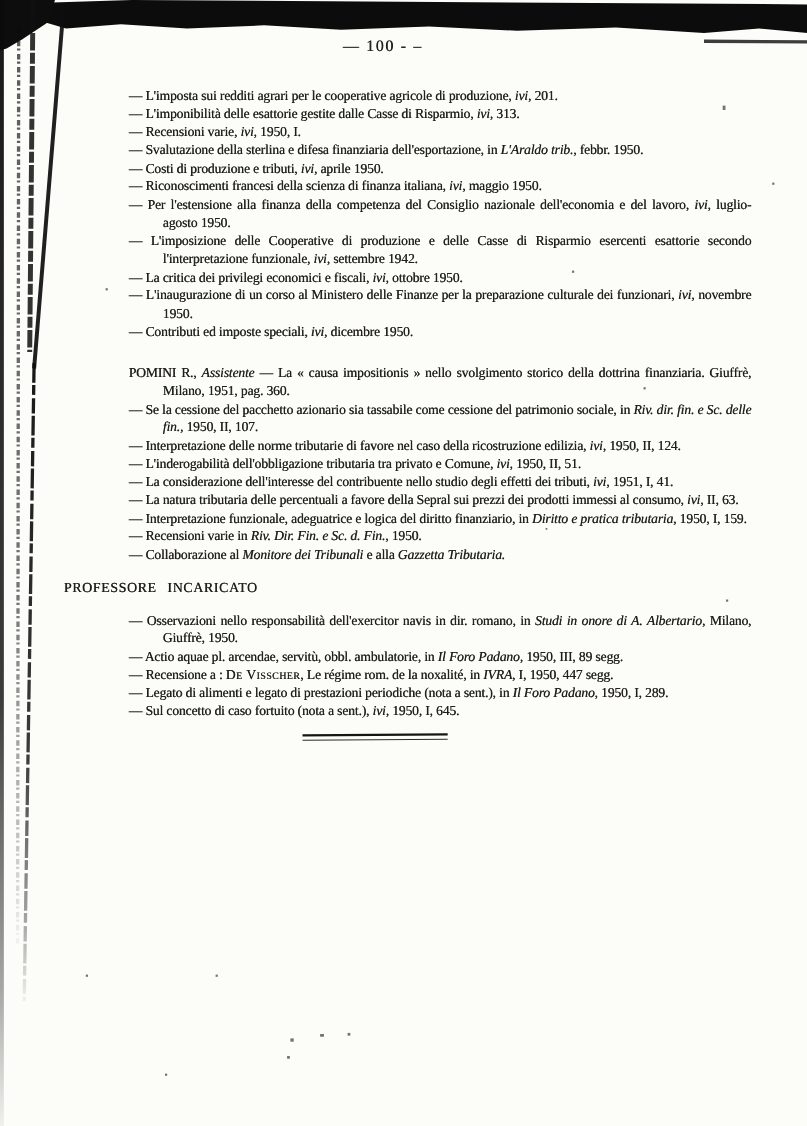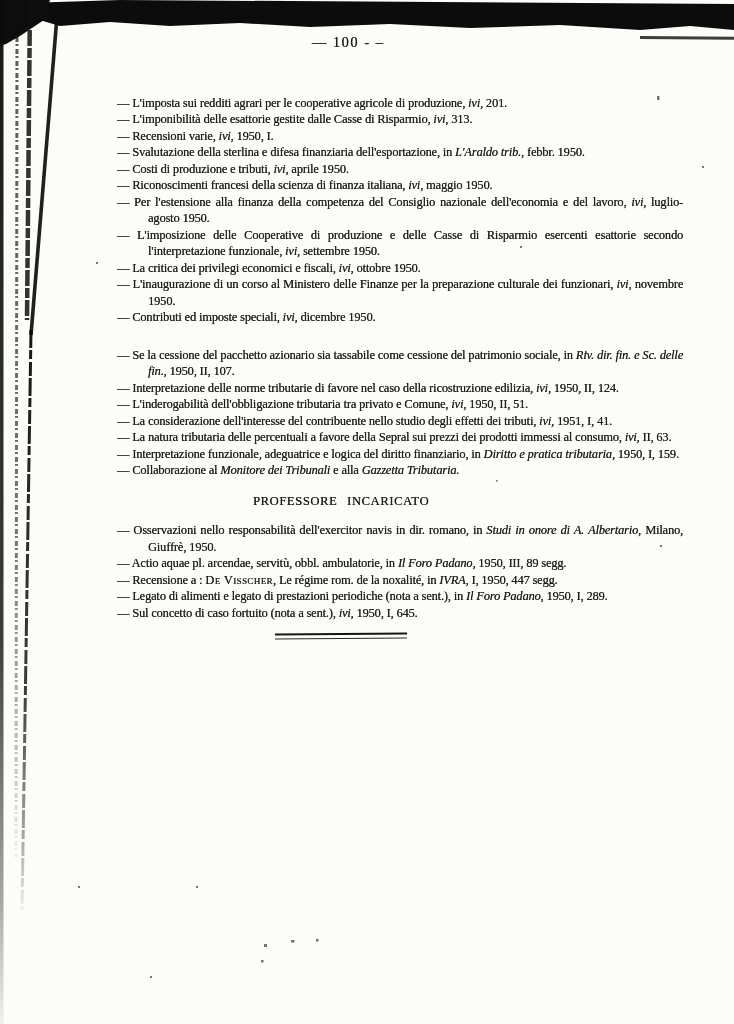--- a/index.html
+++ b/index.html
@@ -24,35 +24,34 @@
     hyphens:none;
     text-shadow:0.25px 0 0 rgba(32,30,26,.85);
   }
   .folio{
     margin-top:34px;
     text-align:center;
     position:relative;left:-52px;
     font-size:14.5px;letter-spacing:1.5px;
     text-shadow:0.35px 0 0 rgba(32,30,26,.9);
   }
-  .entry-list{margin-top:44px;}
+  .entry-list{margin-top:28px;}
   .list-pomini{margin-top:21px;}
   .list-sargenti{margin-top:0;}
   p.entry{
     margin:0;
     padding-left:31px;
     text-indent:-31px;
   }
   .it{font-style:italic;}
   .sc{font-variant:small-caps;letter-spacing:0.4px;}
   h2.section-heading{
     margin:14px 0 13px 0;
     font-size:12.6px;font-weight:400;
     letter-spacing:0.6px;word-spacing:6px;
-    text-align:center;
     position:relative;left:-59px;
     text-shadow:0.3px 0 0 rgba(32,30,26,.9);
   }
   .end-rule{
     margin-top:12px;
     margin-left:158px;
     width:132px;height:3px;
     border-top:2.2px solid #161512;
     border-bottom:1.4px solid #2a2824;
     transform:rotate(-0.4deg);
@@ -109,32 +108,34 @@
     <div class="folio">— 100 - –</div>
     <main>
         <div class="entry-list list-entries-continuation">
           <p class="entry"><span>— L'imposta sui redditi agrari per le cooperative agricole di produzione, </span><span class="it">ivi,</span><span> 201.</span></p>
           <p class="entry"><span>— L'imponibilità delle esattorie gestite dalle Casse di Risparmio, </span><span class="it">ivi,</span><span> 313.</span></p>
           <p class="entry"><span>— Recensioni varie, </span><span class="it">ivi,</span><span> 1950, I.</span></p>
           <p class="entry"><span>— Svalutazione della sterlina e difesa finanziaria dell'esportazione, in </span><span class="it">L'Araldo trib.,</span><span> febbr. 1950.</span></p>
           <p class="entry"><span>— Costi di produzione e tributi, </span><span class="it">ivi,</span><span> aprile 1950.</span></p>
           <p class="entry"><span>— Riconoscimenti francesi della scienza di finanza italiana, </span><span class="it">ivi,</span><span> maggio 1950.</span></p>
           <p class="entry"><span>— Per l'estensione alla finanza della competenza del Consiglio nazionale dell'economia e del lavoro, </span><span class="it">ivi,</span><span> luglio-agosto 1950.</span></p>
-          <p class="entry"><span>— L'imposizione delle Cooperative di produzione e delle Casse di Risparmio esercenti esattorie secondo l'interpretazione funzionale, </span><span class="it">ivi,</span><span> settembre 1950.</span></p>
+          <p class="entry"><span>— L'imposizione delle Cooperative di produzione e delle Casse di Risparmio esercenti esattorie secondo l'interpretazione funzionale, </span><span class="it">ivi,</span><span> settembre 1942.</span></p>
           <p class="entry"><span>— La critica dei privilegi economici e fiscali, </span><span class="it">ivi,</span><span> ottobre 1950.</span></p>
           <p class="entry"><span>— L'inaugurazione di un corso al Ministero delle Finanze per la preparazione culturale dei funzionari, </span><span class="it">ivi,</span><span> novembre 1950.</span></p>
           <p class="entry"><span>— Contributi ed imposte speciali, </span><span class="it">ivi,</span><span> dicembre 1950.</span></p>
         </div>
         <div class="entry-list list-pomini">
+          <p class="entry"><span>POMINI R., </span><span class="it">Assistente</span><span> — La « causa impositionis » nello svolgimento storico della dottrina finanziaria. Giuffrè, Milano, 1951, pag. 360.</span></p>
           <p class="entry"><span>— Se la cessione del pacchetto azionario sia tassabile come cessione del patrimonio sociale, in </span><span class="it">Riv. dir. fin. e Sc. delle fin.,</span><span> 1950, II, 107.</span></p>
           <p class="entry"><span>— Interpretazione delle norme tributarie di favore nel caso della ricostruzione edilizia, </span><span class="it">ivi,</span><span> 1950, II, 124.</span></p>
           <p class="entry"><span>— L'inderogabilità dell'obbligazione tributaria tra privato e Comune, </span><span class="it">ivi,</span><span> 1950, II, 51.</span></p>
           <p class="entry"><span>— La considerazione dell'interesse del contribuente nello studio degli effetti dei tributi, </span><span class="it">ivi,</span><span> 1951, I, 41.</span></p>
           <p class="entry"><span>— La natura tributaria delle percentuali a favore della Sepral sui prezzi dei prodotti immessi al consumo, </span><span class="it">ivi,</span><span> II, 63.</span></p>
           <p class="entry"><span>— Interpretazione funzionale, adeguatrice e logica del diritto finanziario, in </span><span class="it">Diritto e pratica tributaria,</span><span> 1950, I, 159.</span></p>
+          <p class="entry"><span>— Recensioni varie in </span><span class="it">Riv. Dir. Fin. e Sc. d. Fin.,</span><span> 1950.</span></p>
           <p class="entry"><span>— Collaborazione al </span><span class="it">Monitore dei Tribunali</span><span> e alla </span><span class="it">Gazzetta Tributaria.</span></p>
         </div>
         <h2 class="section-heading">PROFESSORE INCARICATO</h2>
         <div class="entry-list list-sargenti">
           <p class="entry"><span>— Osservazioni nello responsabilità dell'exercitor navis in dir. romano, in </span><span class="it">Studi in onore di A. Albertario,</span><span> Milano, Giuffrè, 1950.</span></p>
           <p class="entry"><span>— Actio aquae pl. arcendae, servitù, obbl. ambulatorie, in </span><span class="it">Il Foro Padano,</span><span> 1950, III, 89 segg.</span></p>
           <p class="entry"><span>— Recensione a : </span><span class="sc">De Visscher</span><span>, Le régime rom. de la noxalité, in </span><span class="it">IVRA,</span><span> I, 1950, 447 segg.</span></p>
           <p class="entry"><span>— Legato di alimenti e legato di prestazioni periodiche (nota a sent.), in </span><span class="it">Il Foro Padano,</span><span> 1950, I, 289.</span></p>
           <p class="entry"><span>— Sul concetto di caso fortuito (nota a sent.), </span><span class="it">ivi,</span><span> 1950, I, 645.</span></p>
         </div>

